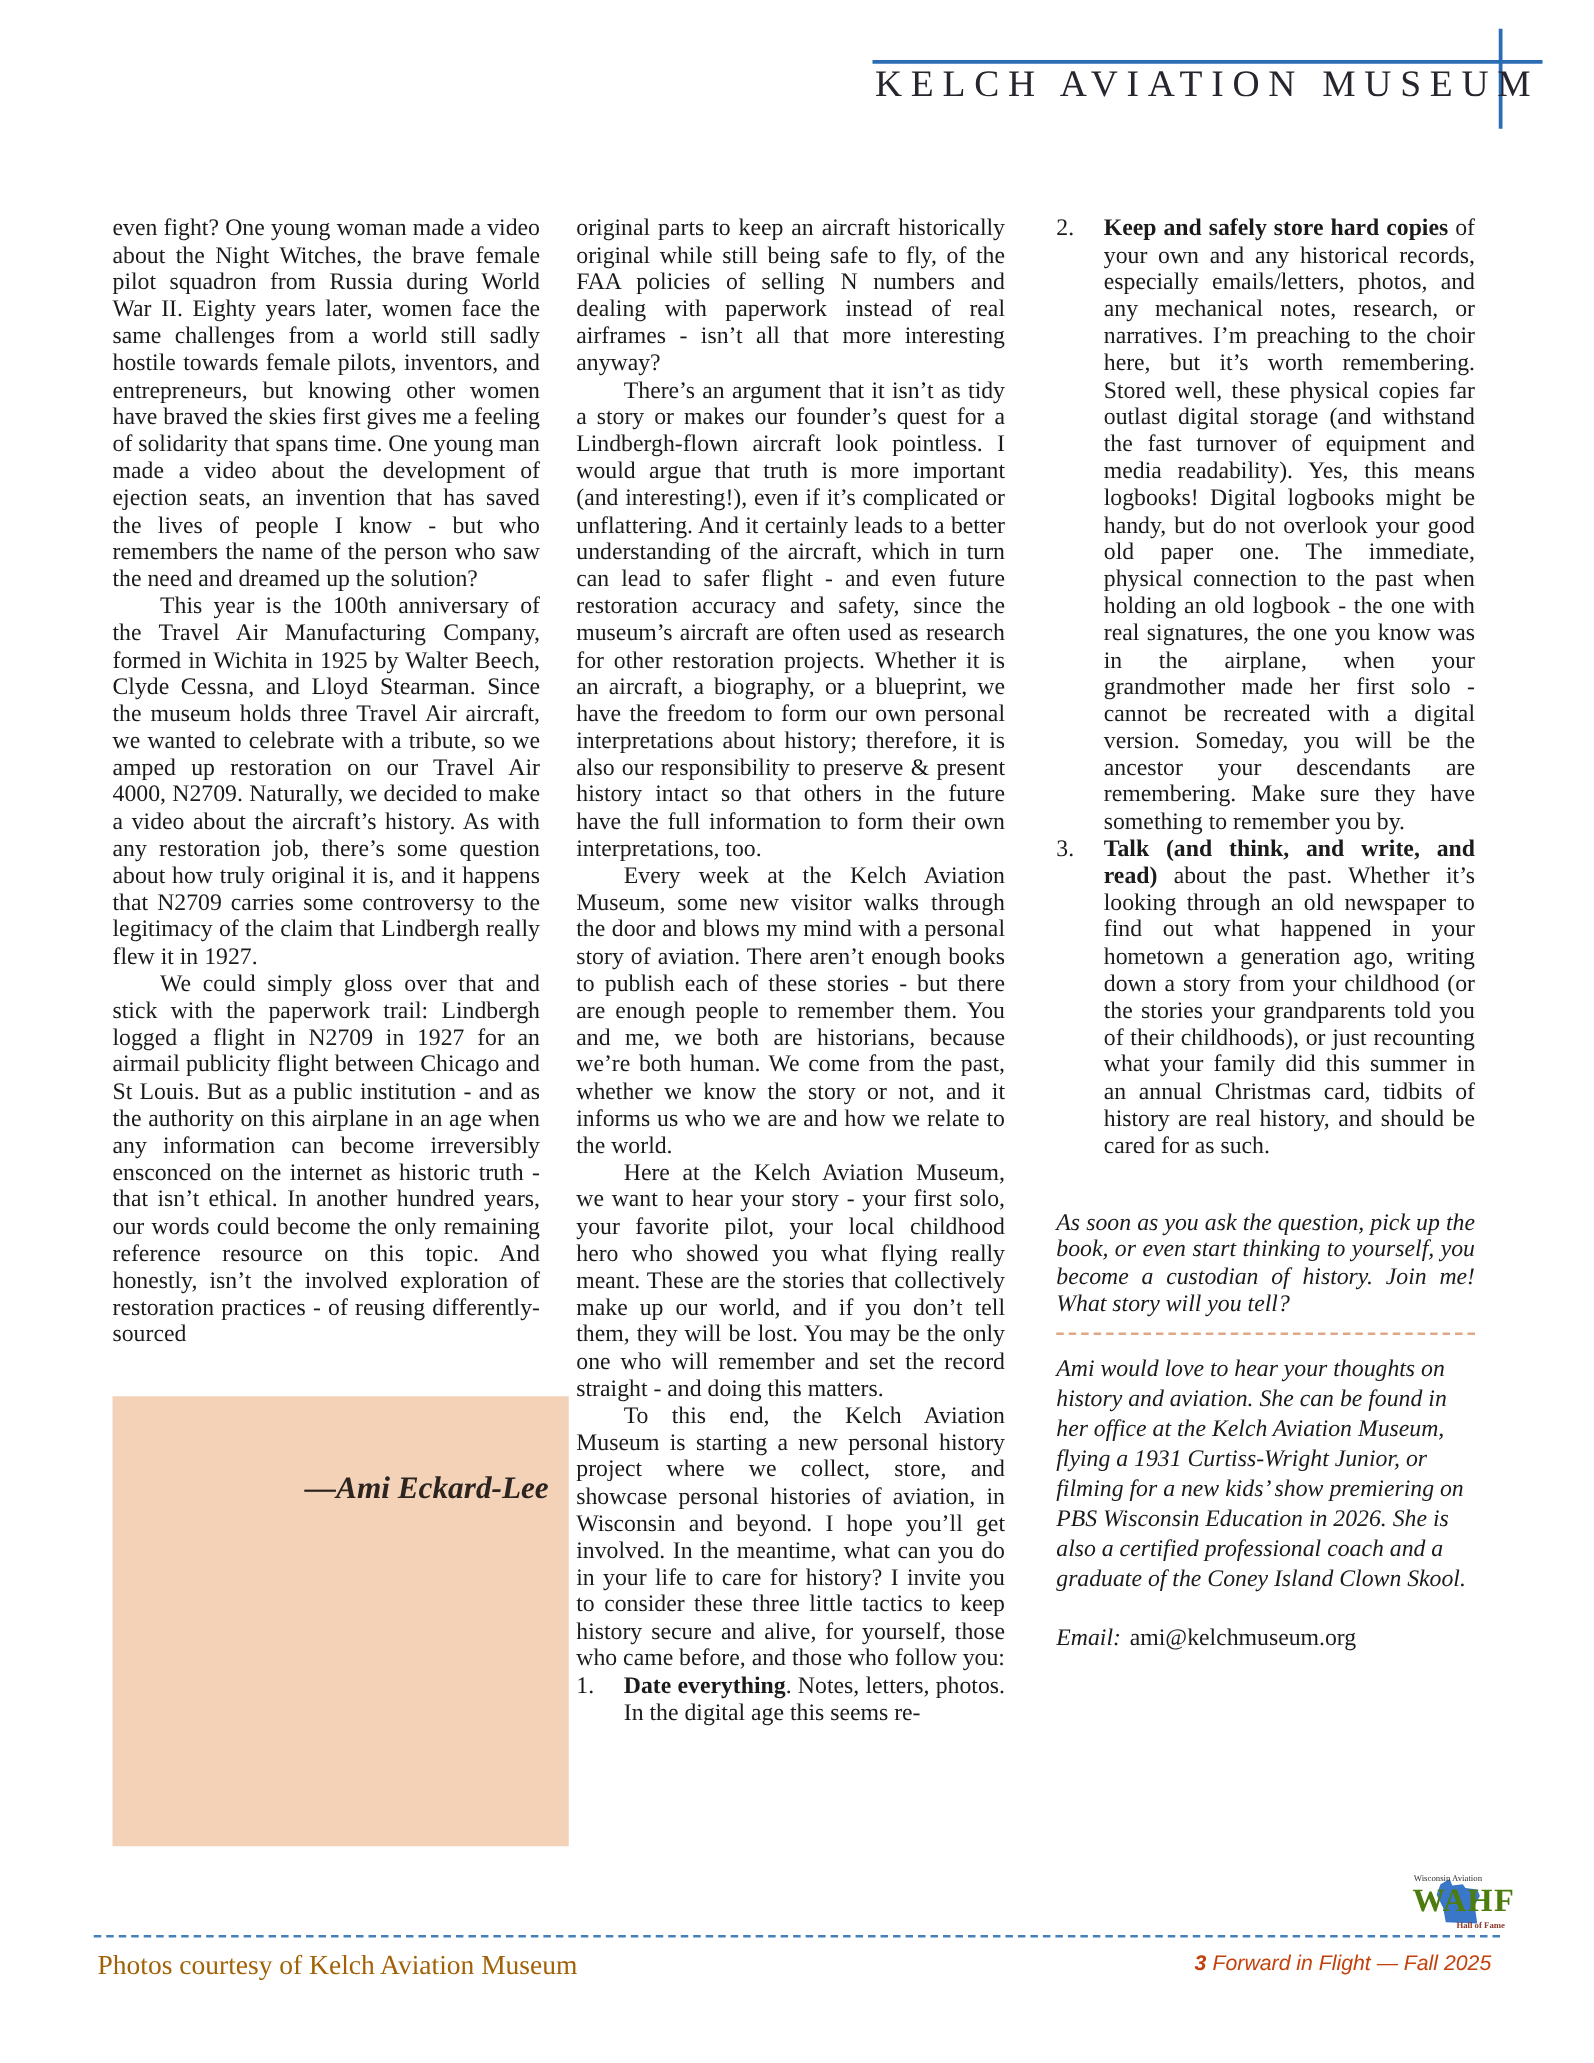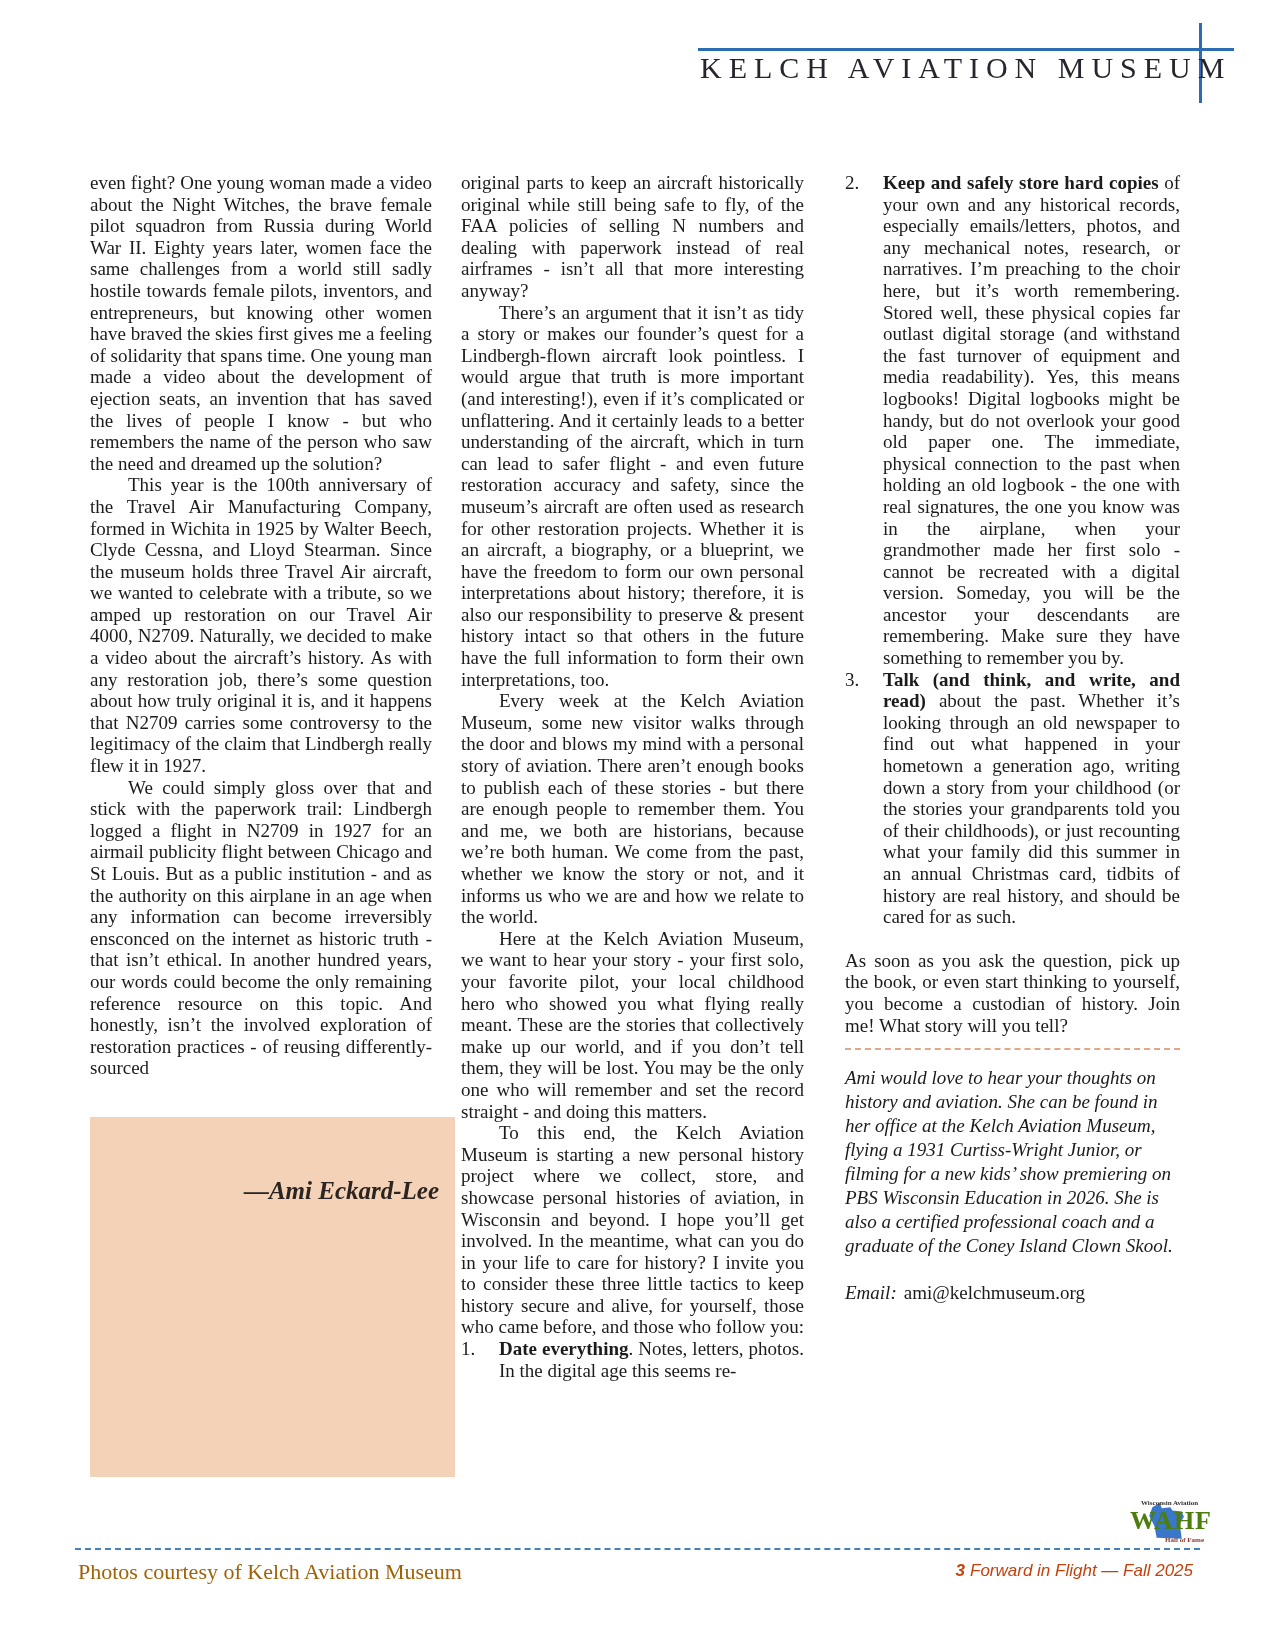--- a/index.html
+++ b/index.html
@@ -12,21 +12,21 @@
   .title{position:absolute;left:700px;top:51px;width:488px;text-align:right;
          font-size:30px;line-height:34px;letter-spacing:7px;color:#26262e;white-space:nowrap;}
 
   
   .col{position:absolute;top:172px;font-size:19px;line-height:21.6px;text-align:justify;}
   #col1{left:80px;width:342px;margin-left:10px;}
   #col2{left:461px;width:343px;}
   #col3{left:845px;width:335px;}
   .para{text-align:justify;}
   .para.indent{text-indent:38px;}
-  .para.gap{margin-top:22px;}
+  .para.gap{margin-top:40px;font-style:italic;}
   .list-item{display:flex;}
   .list-item .num{flex:0 0 38px;}
   .list-item .li-body{flex:1;text-align:justify;}
   .li-cont{margin-left:38px;text-align:justify;}
 
   
   .quote-box{margin-top:38px;width:365px;height:360px;box-sizing:border-box;
              padding:44px 8px 0 30px;background:var(--quote-bg,#f4d2b8);}
   .quote-text{font-size:25px;line-height:56px;font-weight:bold;font-style:italic;
               color:#2b2420;text-align:left;}
@@ -36,21 +36,21 @@
   
   .peach-sep{border-top:2px dashed var(--peach,#e0a886);margin:12px 0 16px 0;}
   .bio{font-style:italic;text-align:left;line-height:24px;margin-top:14px;}
   .email-line{margin-top:24px;text-align:left;}
   .email-label{font-style:italic;}
   .email-address{margin-left:7px;}
 
   
   .wahf{position:absolute;left:1130px;top:1499px;width:74px;height:47px;}
   .wahf svg{position:absolute;left:14px;top:2px;z-index:0;}
-  .wahf-top{position:absolute;left:11px;top:0;z-index:1;font-size:7px;font-weight:bold;
+  .wahf-top{position:absolute;left:1px;top:0;z-index:1;font-size:7px;font-weight:normal;
             color:#33302c;white-space:nowrap;}
   .wahf-main{position:absolute;left:0;top:7px;z-index:1;font-size:26px;font-weight:bold;
              letter-spacing:1px;color:#4d7c0f;}
   .wahf-bottom{position:absolute;right:0;bottom:2px;z-index:1;font-size:7px;font-weight:bold;
                color:#8a3a2a;white-space:nowrap;}
 
   
   .footer-line{position:absolute;left:75px;top:1548px;width:1125px;height:0;
                border-top:2px dashed var(--footer-rule,#4680b8);}
   .footer-left{position:absolute;left:78px;top:1559px;font-family:Liberation Serif, serif;

